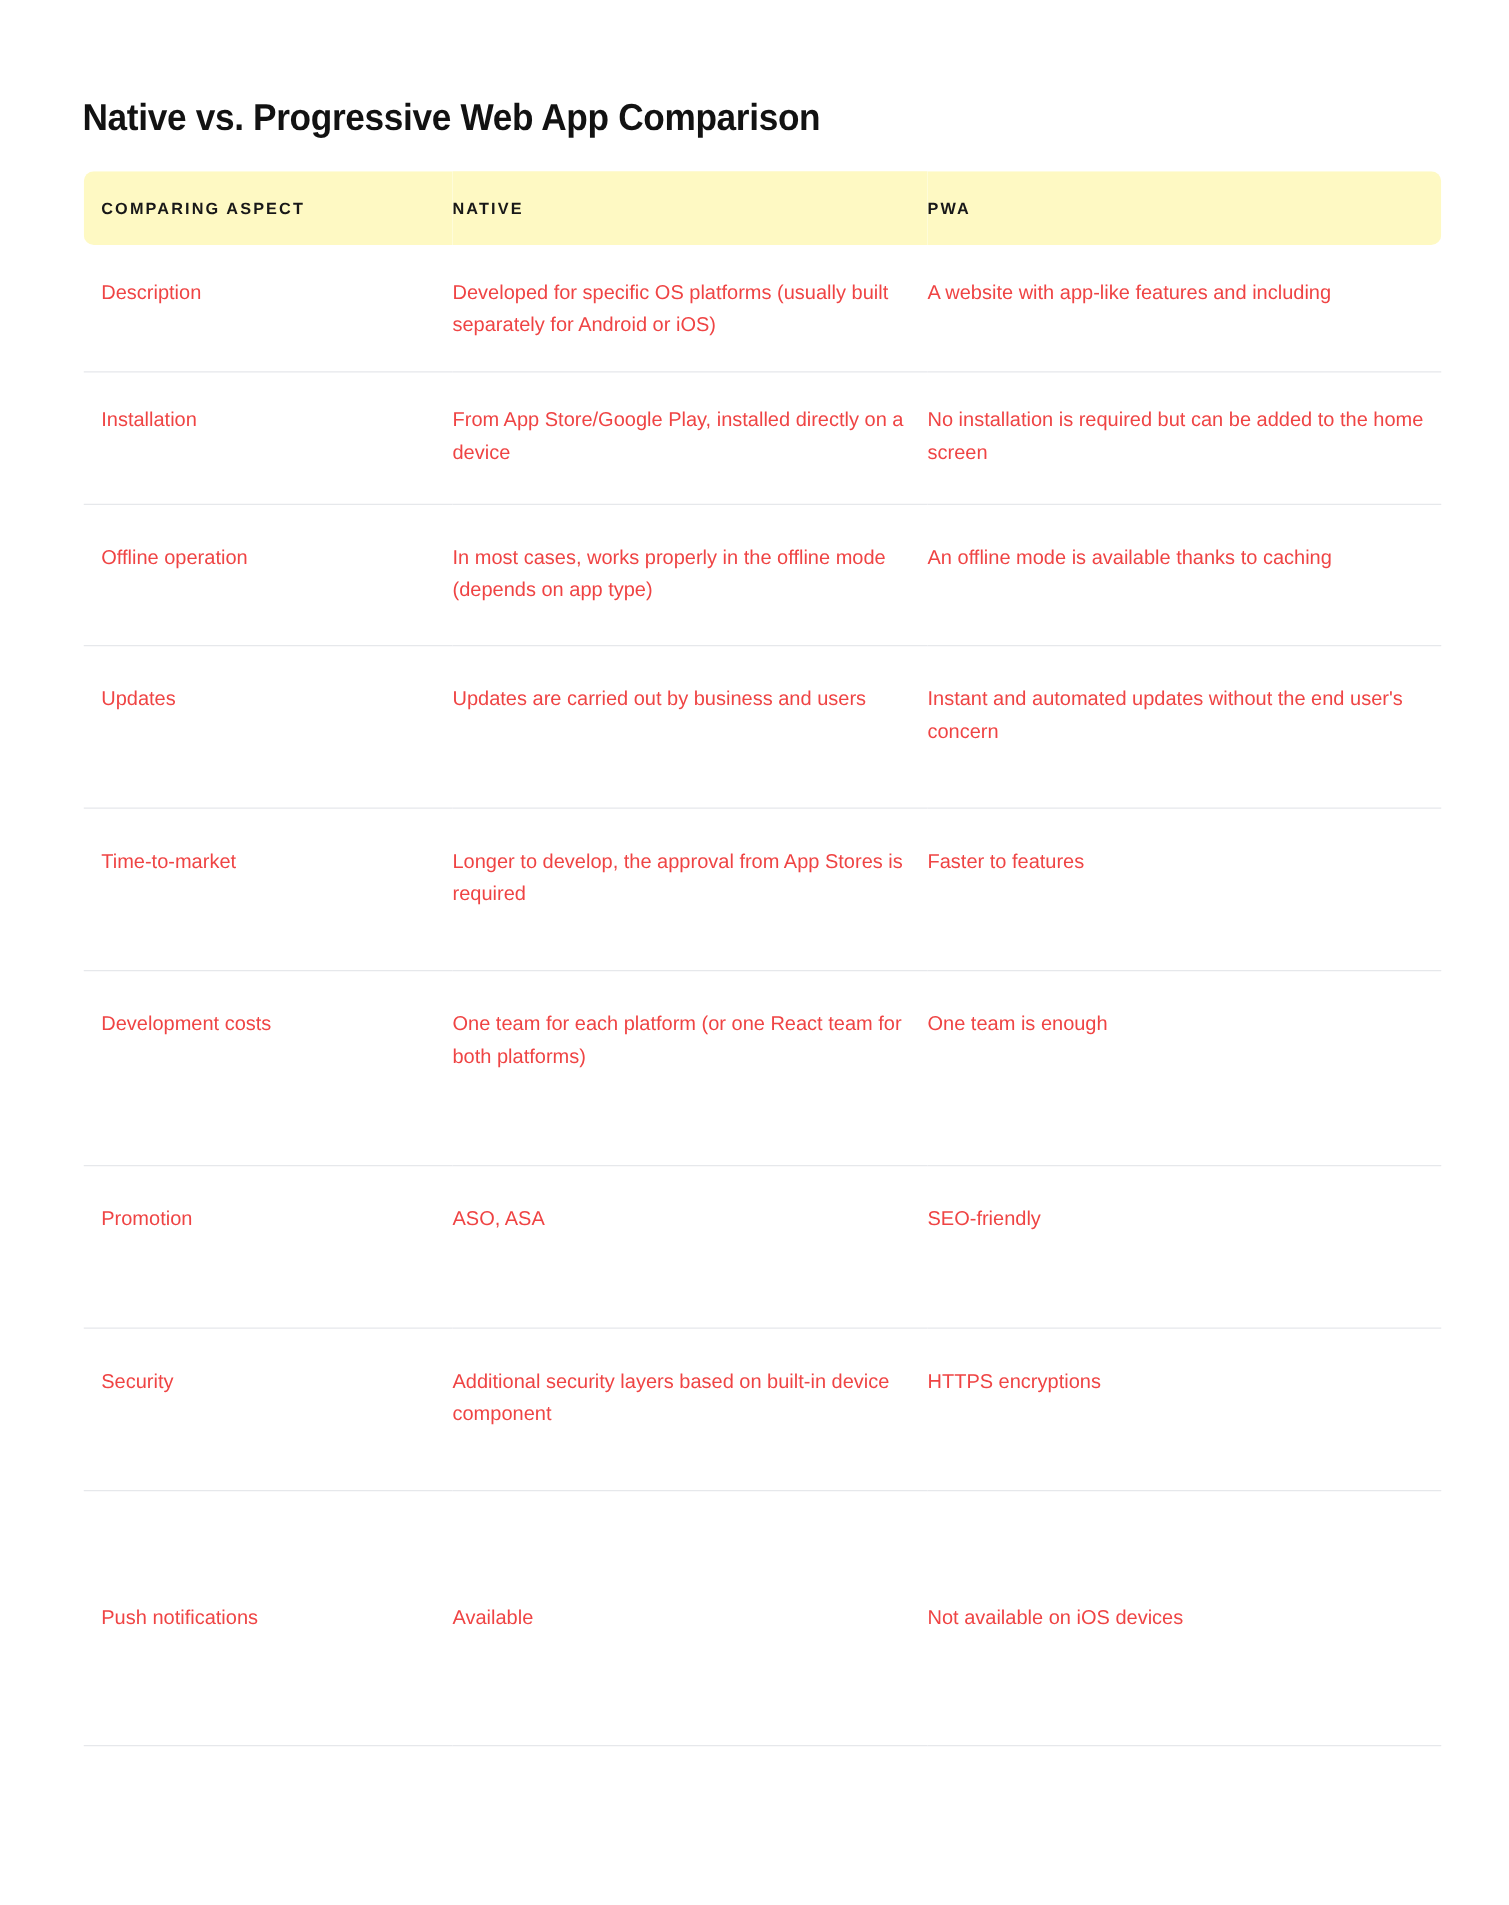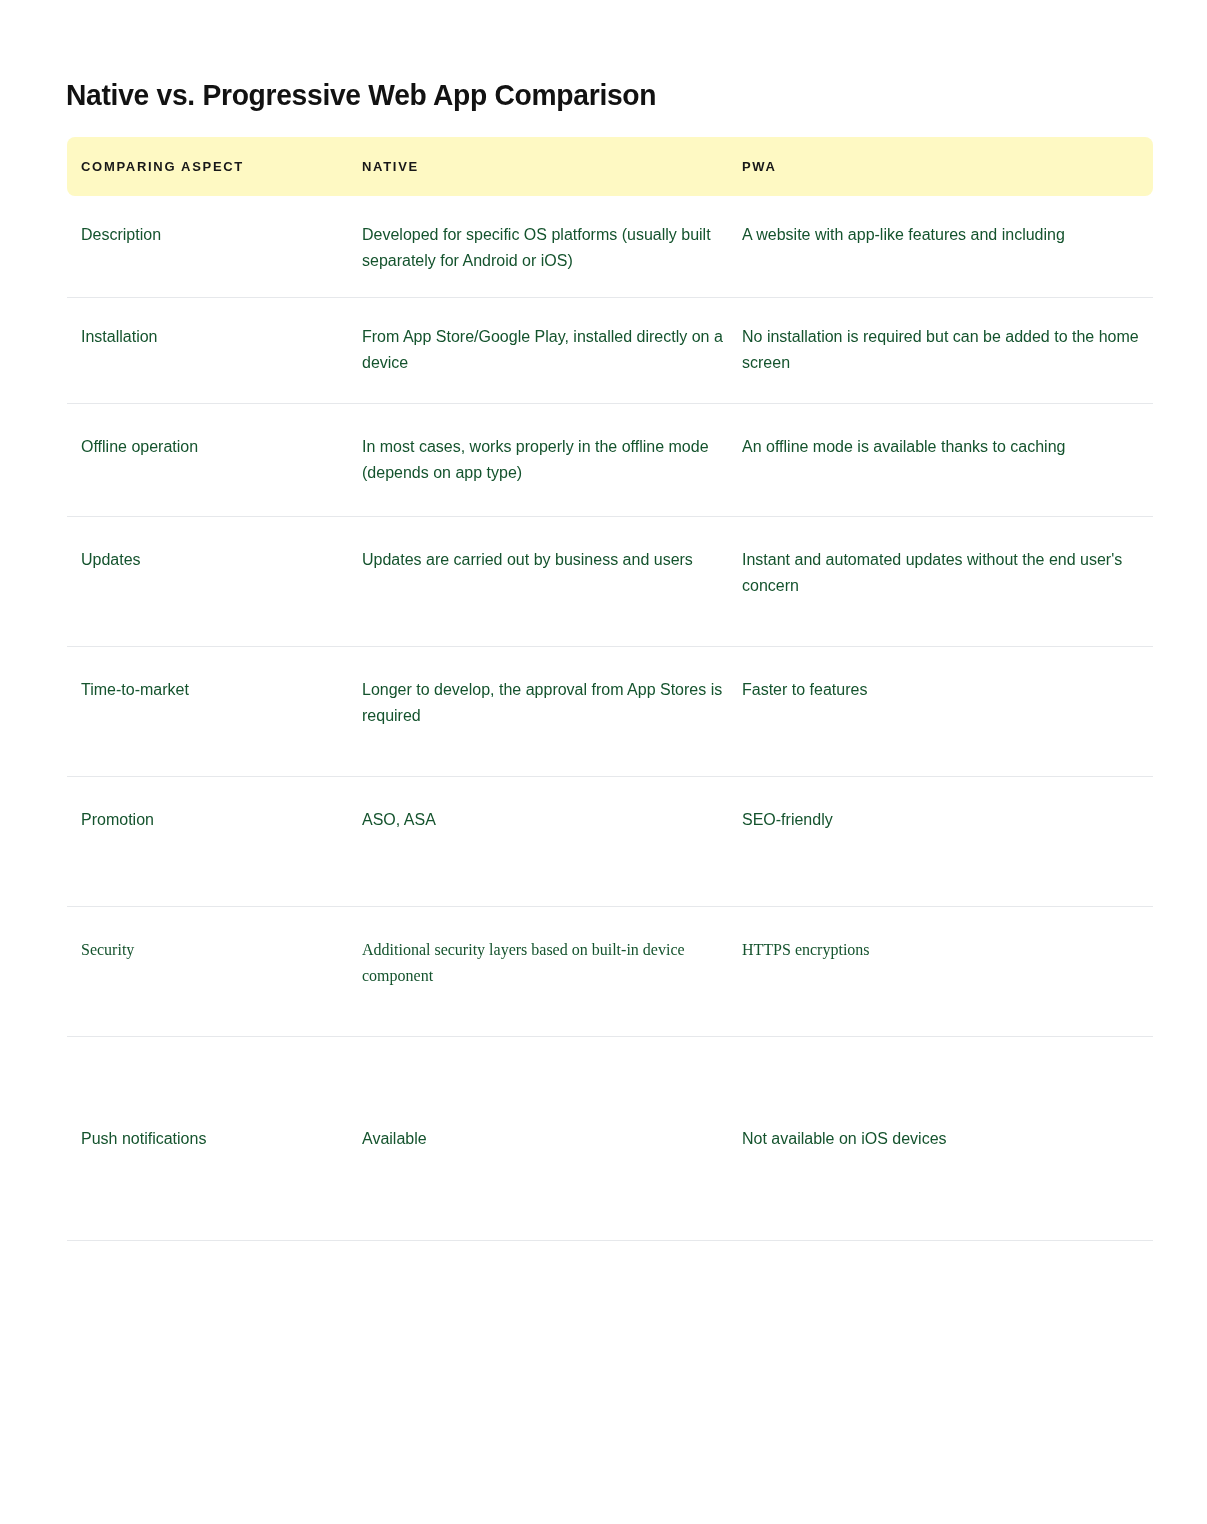--- a/index.html
+++ b/index.html
@@ -65,38 +65,38 @@
   .cell-1 { width: 281px; padding-left: 14px; }
   .cell-2 { width: 380px; }
   .cell-3 { width: 411px; }
 
   .trow {
     border-bottom: 1px solid #e6e8eb;
   }
   .trow .td {
     font-size: 16px;
     font-weight: 400;
-    color: #14532d;
+    color: #ef4444;
     line-height: 26px;
     vertical-align: top;
     text-align: left;
     padding: 0;
   }
   .trow .td.pad-left { padding-left: 14px; }
 
   
   .trow.r-desc .td      { padding-top: 26px; padding-bottom: 23px; }
   .trow.r-install .td   { padding-top: 26px; padding-bottom: 27px; }
   .trow.r-access .td    { padding-top: 30px; padding-bottom: 47px; }
   .trow.r-offline .td   { padding-top: 30px; padding-bottom: 30px; }
   .trow.r-updates .td   { padding-top: 30px; padding-bottom: 47px; }
   .trow.r-ttm .td       { padding-top: 30px; padding-bottom: 47px; }
   .trow.r-cost .td      { padding-top: 30px; padding-bottom: 73px; }
   .trow.r-promo .td     { padding-top: 30px; padding-bottom: 73px; }
-  .trow.r-sec .td       { padding-top: 30px; padding-bottom: 47px; font-family: Liberation Serif, serif; }
+  .trow.r-sec .td       { padding-top: 30px; padding-bottom: 47px; }
   .trow.r-push .td      { padding-top: 89px; padding-bottom: 88px; }
 </style>
 </head>
 <body>
 
 <div class="page">
 
   <h1 class="page-title">Native vs. Progressive Web App Comparison</h1>
 
   <table class="table">
@@ -133,20 +133,25 @@
         <td class="td cell-2">Updates are carried out by business and users</td>
         <td class="td cell-3">Instant and automated updates without the end user's concern</td>
       </tr>
 
       <tr class="trow r-ttm">
         <td class="td cell-1 pad-left">Time-to-market</td>
         <td class="td cell-2">Longer to develop, the approval from App Stores is required</td>
         <td class="td cell-3">Faster to features</td>
       </tr>
 
+      <tr class="trow r-cost">
+        <td class="td cell-1 pad-left">Development costs</td>
+        <td class="td cell-2">One team for each platform (or one React team for both platforms)</td>
+        <td class="td cell-3">One team is enough</td>
+      </tr>
 
       <tr class="trow r-promo">
         <td class="td cell-1 pad-left">Promotion</td>
         <td class="td cell-2">ASO, ASA</td>
         <td class="td cell-3">SEO-friendly</td>
       </tr>
 
       <tr class="trow r-sec">
         <td class="td cell-1 pad-left">Security</td>
         <td class="td cell-2">Additional security layers based on built-in device component</td>

